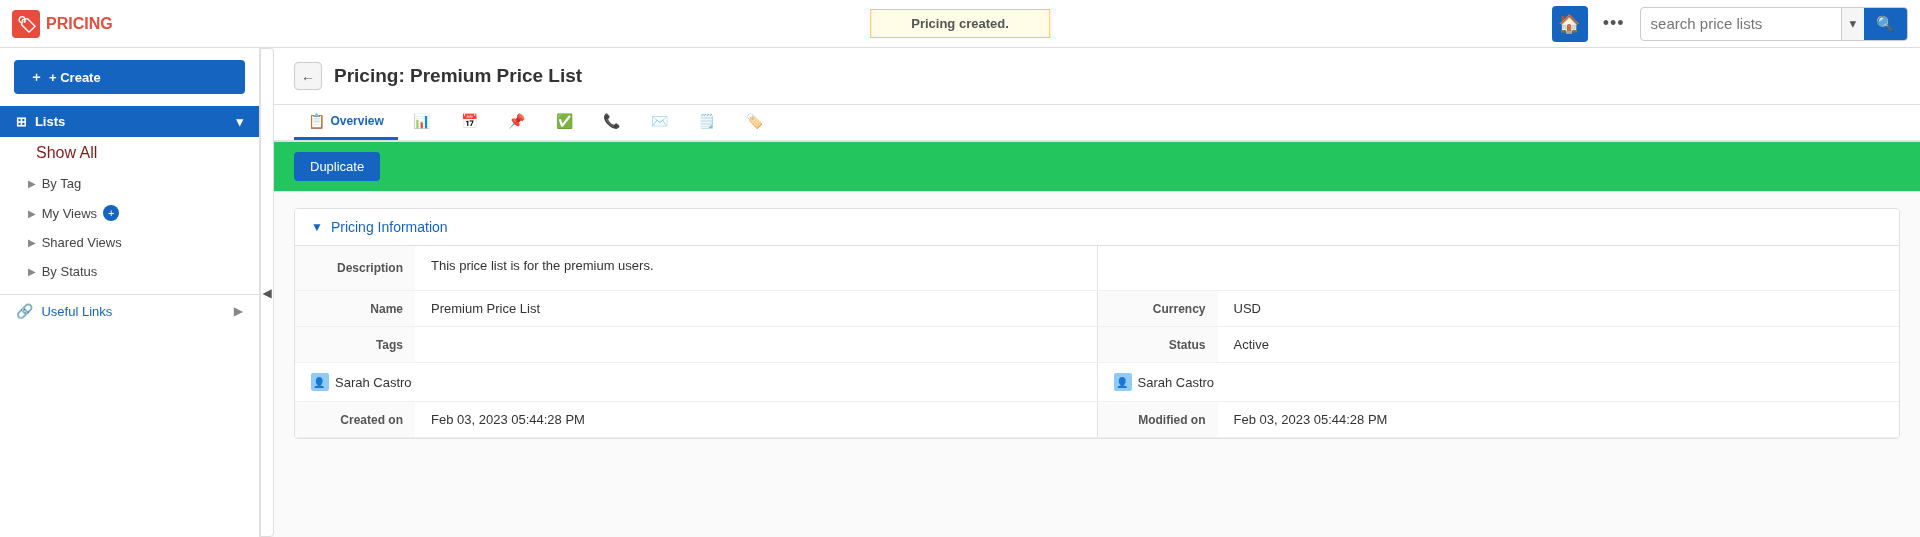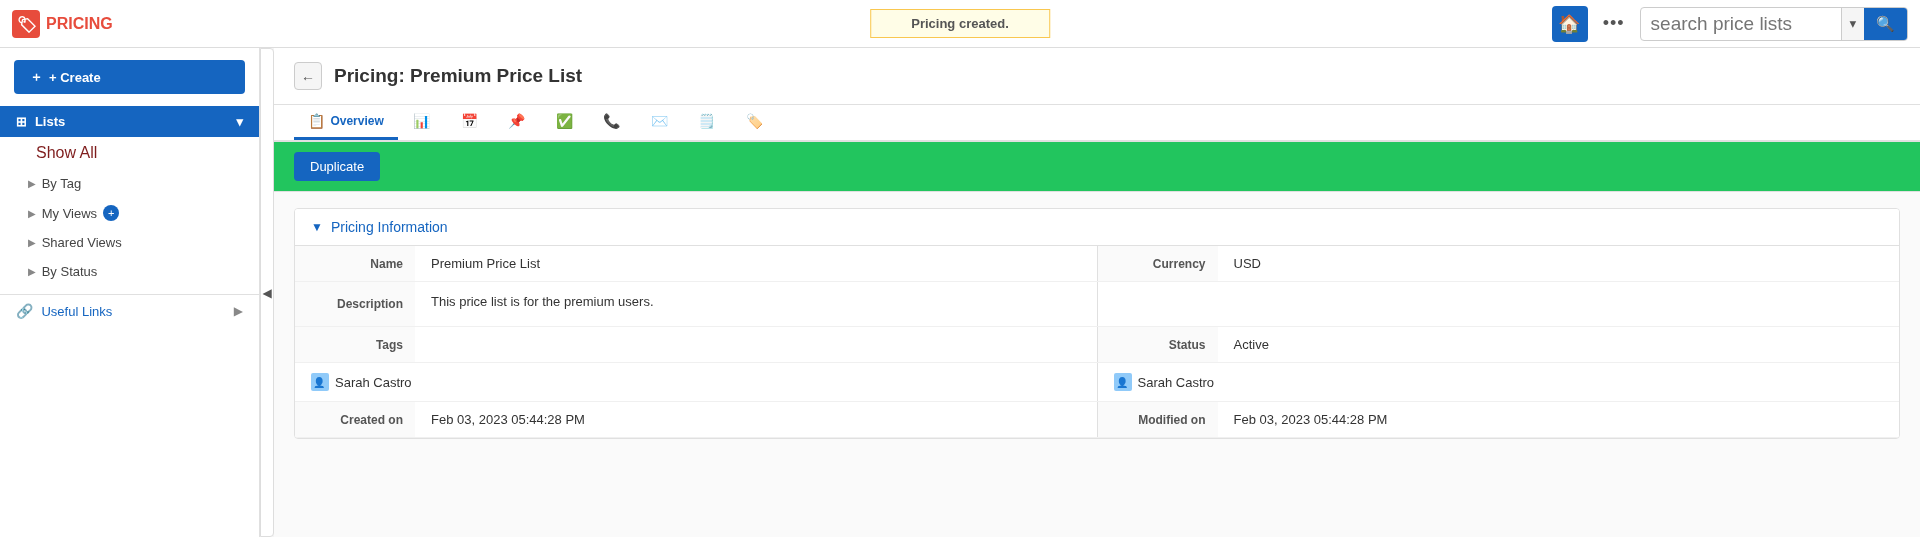--- a/index.html
+++ b/index.html
@@ -76,21 +76,21 @@
       border: 1px solid #ccc;
       border-radius: 4px;
       overflow: hidden;
       height: 34px;
     }
     .search-input {
       border: none;
       outline: none;
       padding: 0 10px;
       width: 200px;
-      font-size: 19px;
+      font-size: 15px;
       color: #6d28d9;
     }
     .search-dropdown-btn {
       border: none;
       border-left: 1px solid #ccc;
       background: #f5f5f5;
       padding: 0 8px;
       height: 100%;
       cursor: pointer;
       color: #555;
@@ -465,37 +465,37 @@
     <div class="action-bar">
       <button class="duplicate-btn">Duplicate</button>
     </div>
 
     <div class="pricing-section">
       <div class="pricing-section-header">
         <span class="chevron-down">▼</span>
         <span class="pricing-section-title">Pricing Information</span>
       </div>
 
+      <div class="half-row description-row">
+        <div class="half-left" style="flex:1;border-right:1px solid #e0e0e0;">
+          <div class="field-label">Description</div>
+          <div class="field-value">This price list is for the premium users.</div>
+        </div>
+        <div class="half-right" style="flex:1;"></div>
+      </div>
+
       <div class="half-row">
         <div class="half-left">
           <div class="field-label">Name</div>
           <div class="field-value">Premium Price List</div>
         </div>
         <div class="half-right">
           <div class="field-label">Currency</div>
           <div class="field-value">USD</div>
         </div>
-      </div>
-
-      <div class="half-row description-row">
-        <div class="half-left" style="flex:1;border-right:1px solid #e0e0e0;">
-          <div class="field-label">Description</div>
-          <div class="field-value">This price list is for the premium users.</div>
-        </div>
-        <div class="half-right" style="flex:1;"></div>
       </div>
 
       <div class="half-row">
         <div class="half-left">
           <div class="field-label">Tags</div>
           <div class="field-value"></div>
         </div>
         <div class="half-right">
           <div class="field-label">Status</div>
           <div class="field-value">Active</div>

